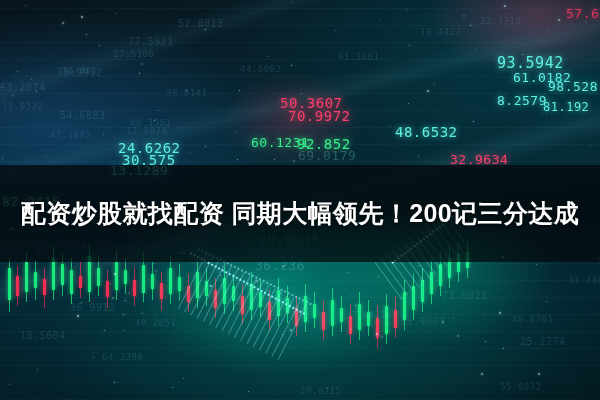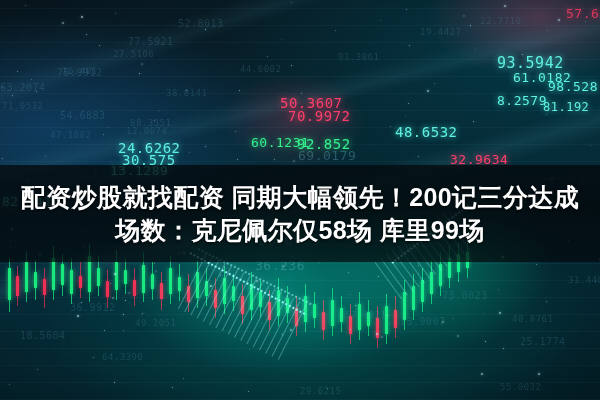--- a/index.html
+++ b/index.html
@@ -416,16 +416,15 @@
       <div class="dot" style="width: 1px; height: 1px; left: 238.675px; top: 90.3551px; opacity: 0.79;"></div>
       <div class="dot" style="width: 2px; height: 2px; left: 504.08px; top: 4.57721px; opacity: 0.77;"></div>
       <div class="dot" style="width: 1px; height: 1px; left: 36.163px; top: 90.5111px; opacity: 0.7;"></div>
       <div class="dot" style="width: 1px; height: 1px; left: 178.108px; top: 253.404px; opacity: 0.34;"></div>
     </div>
 
   <div class="layer" id="vignette"></div>
 
   <div id="headline-band">
     <div class="hl">配资炒股就找配资 同期大幅领先！200记三分达成</div>
-    <div class="hl">场数：克尼佩尔仅58场 库里99场</div>
   </div>
 
 </div>
 
 </body></html>

